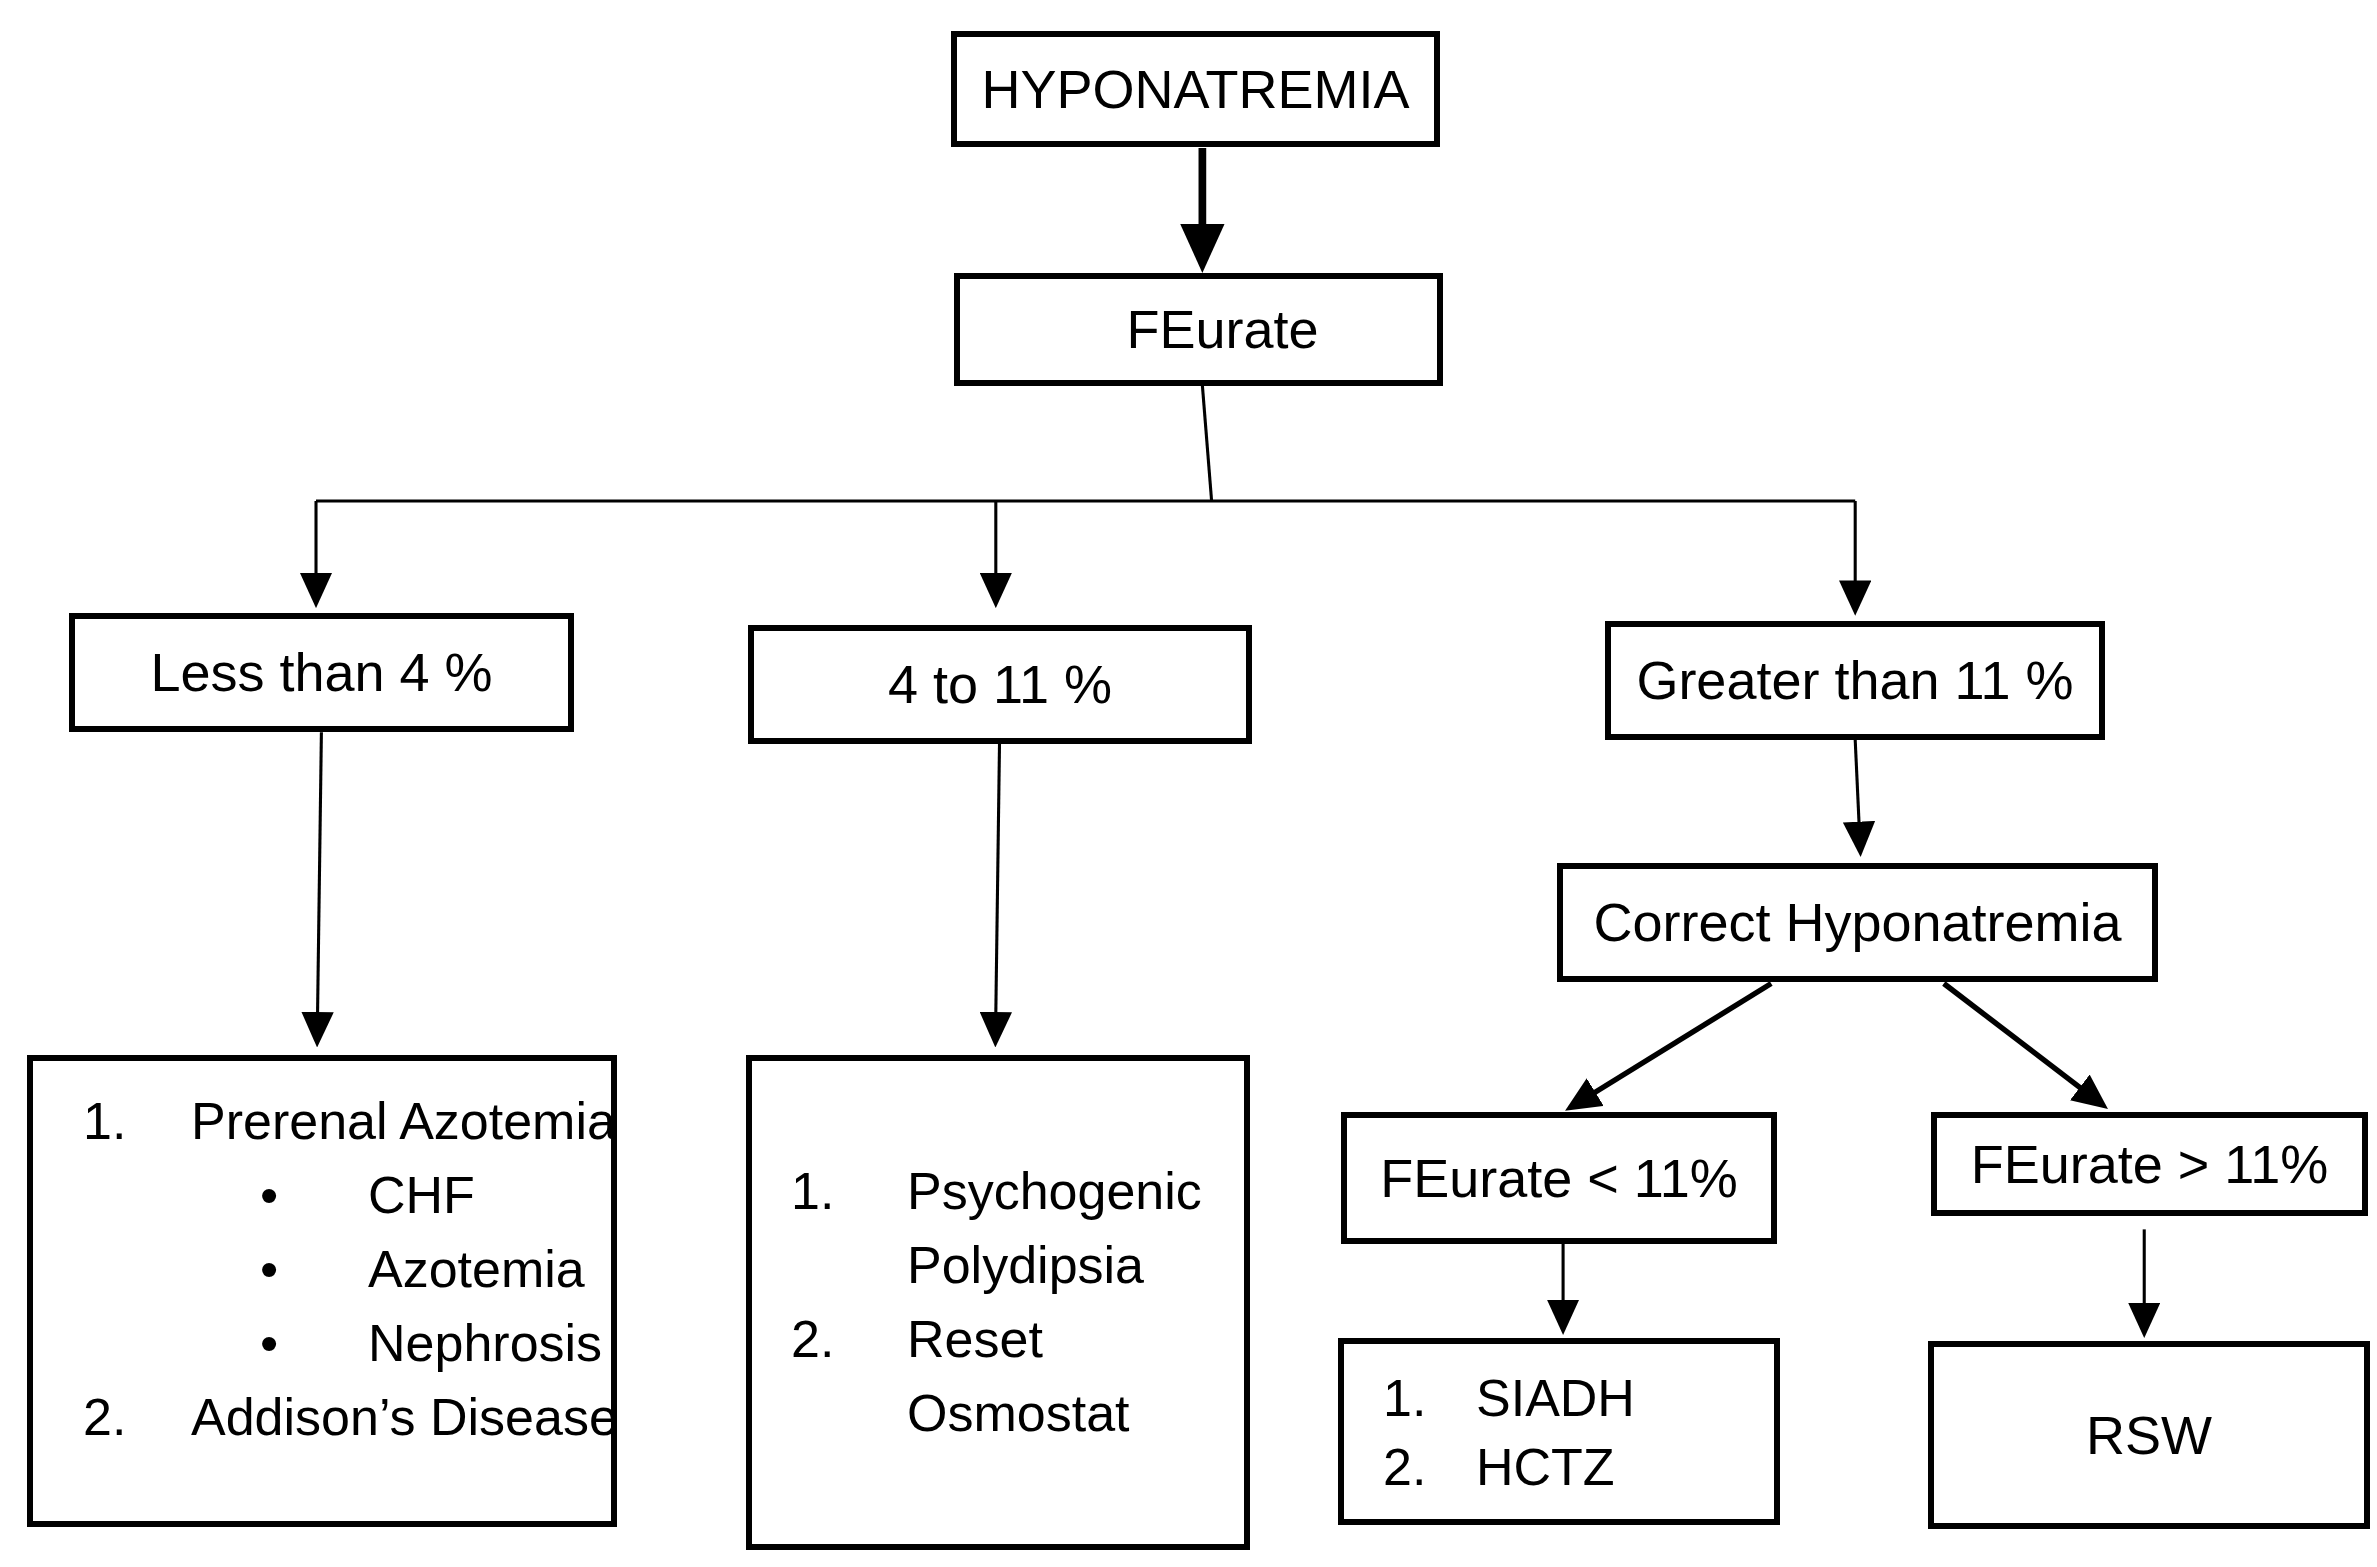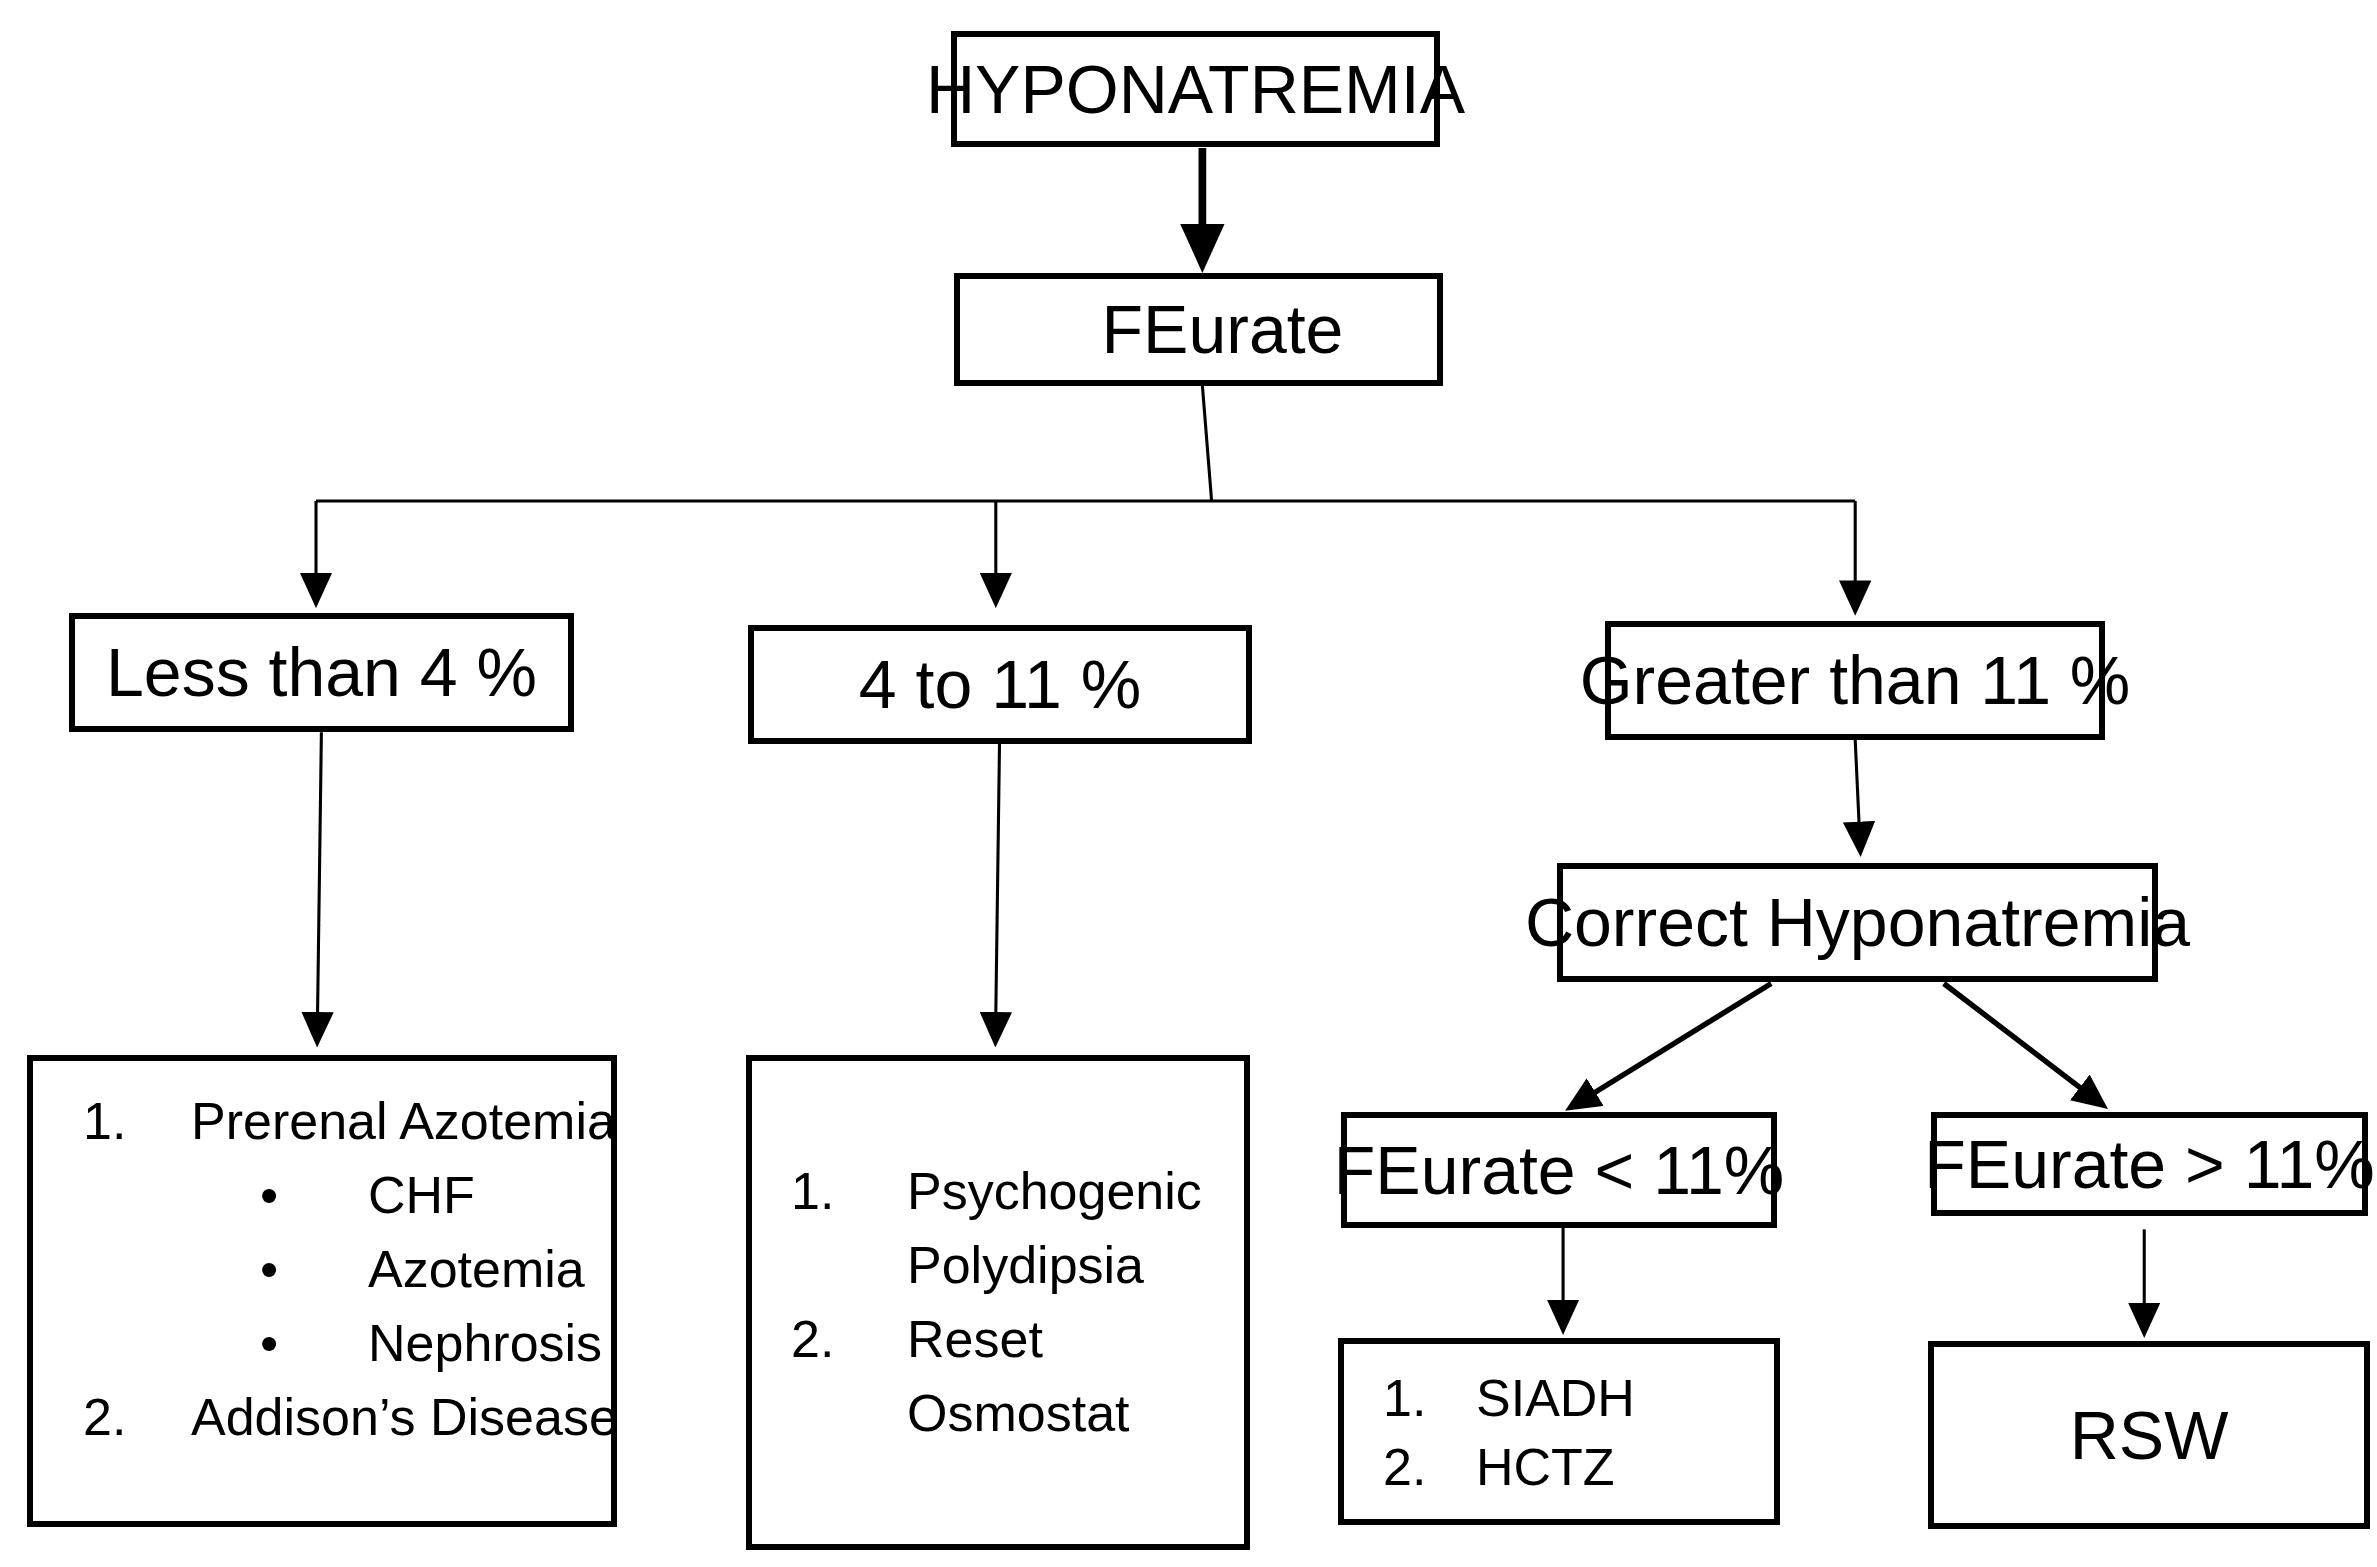--- a/index.html
+++ b/index.html
@@ -26,21 +26,21 @@
     position: absolute;
     box-sizing: border-box;
     border: 6.2px solid #000000;
     background: #ffffff;
     display: flex;
     align-items: center;
     justify-content: center;
     text-align: center;
   }
   .node .label {
-    font-size: 68px;
+    font-size: 54px;
     line-height: 1.15;
     white-space: nowrap;
   }
   .list-node {
     position: absolute;
     box-sizing: border-box;
     border: 6.2px solid #000000;
     background: #ffffff;
   }
   .list-row {
@@ -73,21 +73,21 @@
 
   
   .n-hyponatremia   { left: 951px; top: 31px;   width: 489px; height: 116px; }
   .n-feurate        { left: 954px; top: 273px;  width: 489px; height: 113px; padding-left: 48px; }
   .n-less4          { left: 69px;   top: 613px;  width: 505px; height: 119px; }
   .n-4to11          { left: 748px;  top: 613px;  width: 504px; height: 119px; margin-top: 12px; }
   .n-greater11      { left: 1605px; top: 621px;  width: 500px; height: 119px; }
   .n-correct        { left: 1557px; top: 863px; width: 601px; height: 119px; }
   .n-less4-detail   { left: 27px;   top: 1055px; width: 590px; height: 472px; }
   .n-mid-detail     { left: 746px;  top: 1055px; width: 504px; height: 495px; }
-  .n-feurate-lt11   { left: 1341px; top: 1112px; width: 436px; height: 116px; }
+  .n-feurate-lt11   { left: 1341px; top: 1112px; width: 436px; height: 132px; }
   .n-feurate-gt11   { left: 1931px; top: 1112px; width: 437px; height: 104px; }
   .n-siadh          { left: 1338px; top: 1338px; width: 442px; height: 187px; }
   .n-rsw            { left: 1928px; top: 1341px; width: 442px; height: 188px; }
 </style>
 </head>
 <body>
 
 <div class="canvas">
 
   <svg class="connector-layer" width="2377" height="1567" viewBox="0 0 3084 2033" xmlns="http://www.w3.org/2000/svg">

